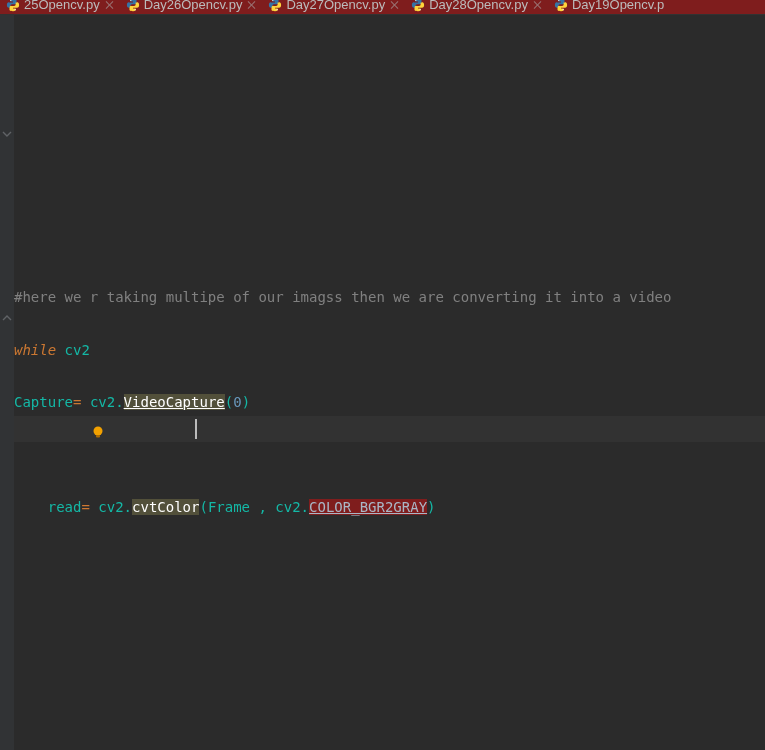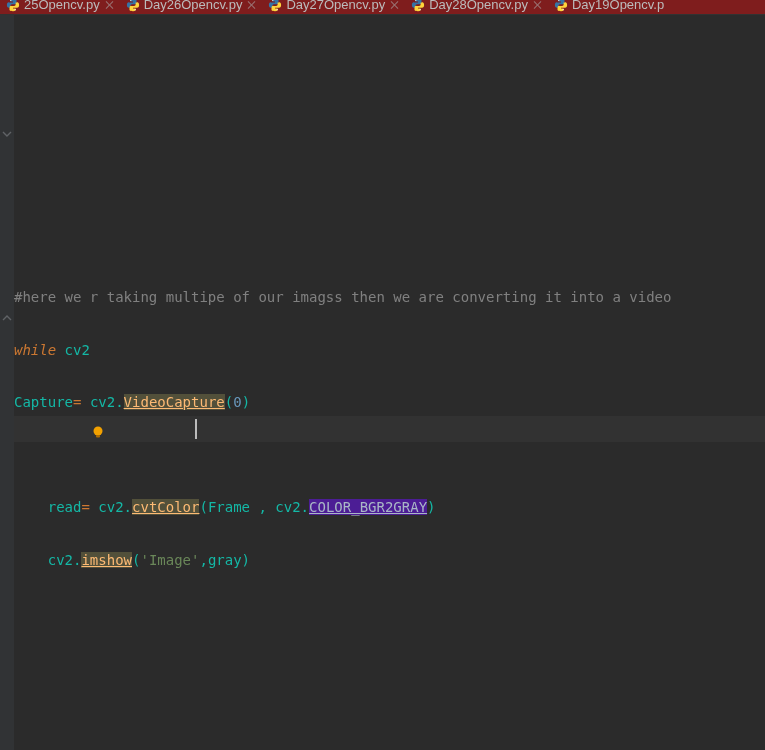--- a/index.html
+++ b/index.html
@@ -85,22 +85,22 @@
   .code-content { position: relative; z-index: 1; }
 
   
   .cm  { color: #808080; }           
   .kw  { color: #cc7832; font-style: italic; }  
   .tr  { color: #cc7832; font-style: italic; }  
   .def { color: #14b8a6; }           
   .op  { color: #cc7832; }           
   .num { color: #6897bb; }           
   .str { color: #6a8759; }
-  .warn { background: #52503a; color:#fdba74; }   
-  .warn2 { background: #4c1d95; color:#a9b7c6; }
+  .warn { background: #52503a; color:#ffffff; }   
+  .warn2 { background: #7f1d1d; color:#a9b7c6; }
   .call { color: #b09d79; }
 
   
   .bulb {
     position: absolute;
     left: 26px;
     width: 14px; height: 14px;
     z-index: 3;
   }
 </style>
@@ -195,22 +195,21 @@
           <circle cx="7" cy="6" r="4.5" fill="#f2a100"></circle>
           <rect x="5" y="10" width="4" height="2.5" rx="1" fill="#b06e00"></rect>
         </svg>
     </span>
 
     <div class="code-content">
 <div class="line"><span class="cm">#here we r taking multipe of our imagss then we are converting it into a video</span></div>
 <div class="line"><span class="kw">while</span><span class="def"> cv2</span></div>
 <div class="line"><span class="def">Capture</span><span class="op">=</span><span class="def"> cv2.</span><span class="warn" style="text-decoration:underline">VideoCapture</span><span class="def">(</span><span class="num">0</span><span class="def">)</span></div>
 <div class="line">&nbsp;</div>
-<div class="line"><span class="def">    read</span><span class="op">=</span><span class="def"> cv2.</span><span class="warn" style="text-decoration:underline">cvtColor</span><span class="def">(</span><span class="def">Frame , cv2.</span><span class="warn2" style="text-decoration:underline">COLOR_BGR2GRAY</span><span class="def">)</span></div>
-<div class="line"><span class="def">    cv2.</span><span class="warn" style="text-decoration:underline">imshow</span><span class="def">(</span><span class="str">'Image'</span><span class="def">,gray)</span></div>
+<div class="line"><span class="def">    read</span><span class="op">=</span><span class="def"> cv2.</span><span class="warn" style="">cvtColor</span><span class="def">(</span><span class="def">Frame , cv2.</span><span class="warn2" style="text-decoration:underline">COLOR_BGR2GRAY</span><span class="def">)</span></div>
 <div class="line">&nbsp;</div>
 
 
 
 
 
 
 
     </div>
   </div>

